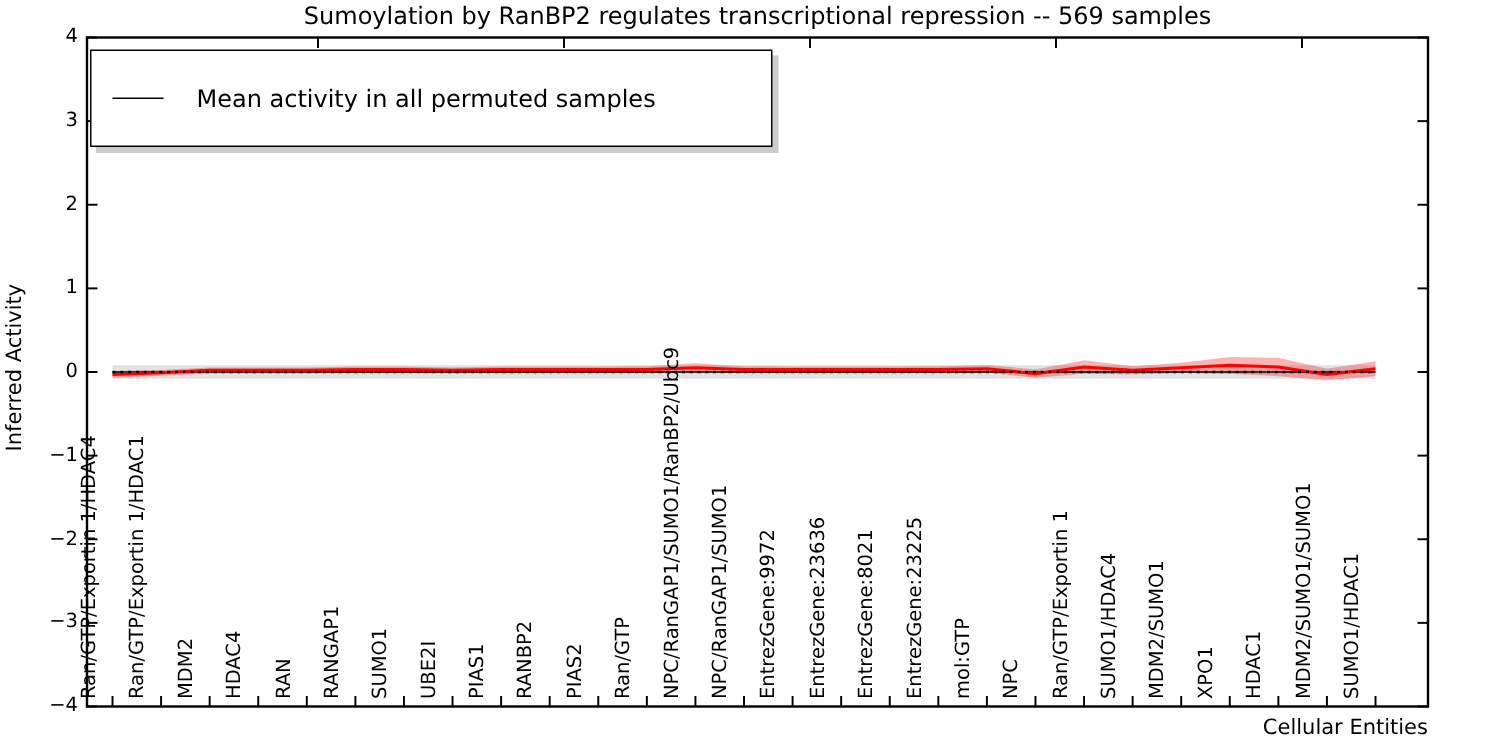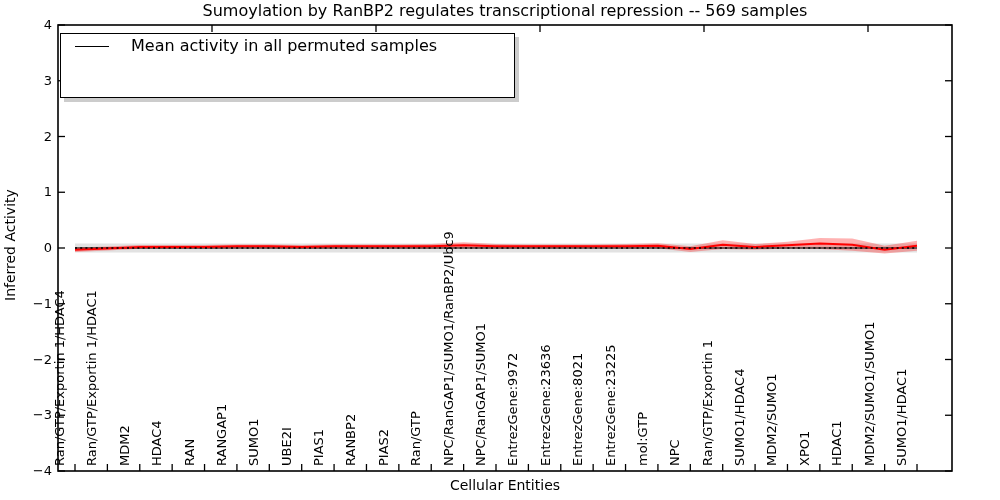--- a/index.html
+++ b/index.html
@@ -4,27 +4,27 @@
 <style>
   html,body{margin:0;padding:0;background:#ffffff;}
   #figure{
     position:relative;width:1000px;height:500px;background:#ffffff;overflow:hidden;
     font-family:"DejaVu Sans","Liberation Sans",sans-serif;color:#000;padding-left:36px;
   }
   #plot-svg{position:absolute;left:0;top:0;}
   .title{position:absolute;left:58px;top:1px;width:894px;text-align:center;font-size:16px;}
   .ylabel{position:absolute;left:2px;top:301px;transform-origin:0 0;transform:rotate(-90deg);
           font-size:14px;white-space:nowrap;}
-  .xlabel{position:absolute;left:58px;top:477px;width:894px;text-align:center;font-size:14px;}
+  .xlabel{position:absolute;left:58px;top:477px;width:894px;text-align:right;font-size:14px;}
   .yticklabel{position:absolute;left:16px;width:36px;text-align:right;font-size:13px;line-height:16px;}
   .xticklabel{position:absolute;white-space:nowrap;font-size:13px;line-height:14px;height:14px;
               transform-origin:0 100%;transform:rotate(-90deg);}
   .legend-shadow{position:absolute;left:64px;top:37px;width:455px;height:65px;background:#cccccc;}
   .legend{position:absolute;left:60px;top:33px;width:455px;height:65px;background:#ffffff;
-          border:1.6px solid #000;box-sizing:border-box;display:flex;flex-direction:column;
+          border:1.6px solid #000;box-sizing:border-box;display:flex;flex-direction:row;
           justify-content:flex-start;padding:2px 6px;}
   .legend-row{display:flex;align-items:center;}
   .legend-line{display:inline-block;width:34px;height:0;border-top:1.7px solid #000;
                margin-left:8px;margin-right:22px;flex:0 0 auto;}
   .legend-text{font-size:16px;line-height:20px;}
 </style>
 </head>
 <body>
 
 <div id="figure">

